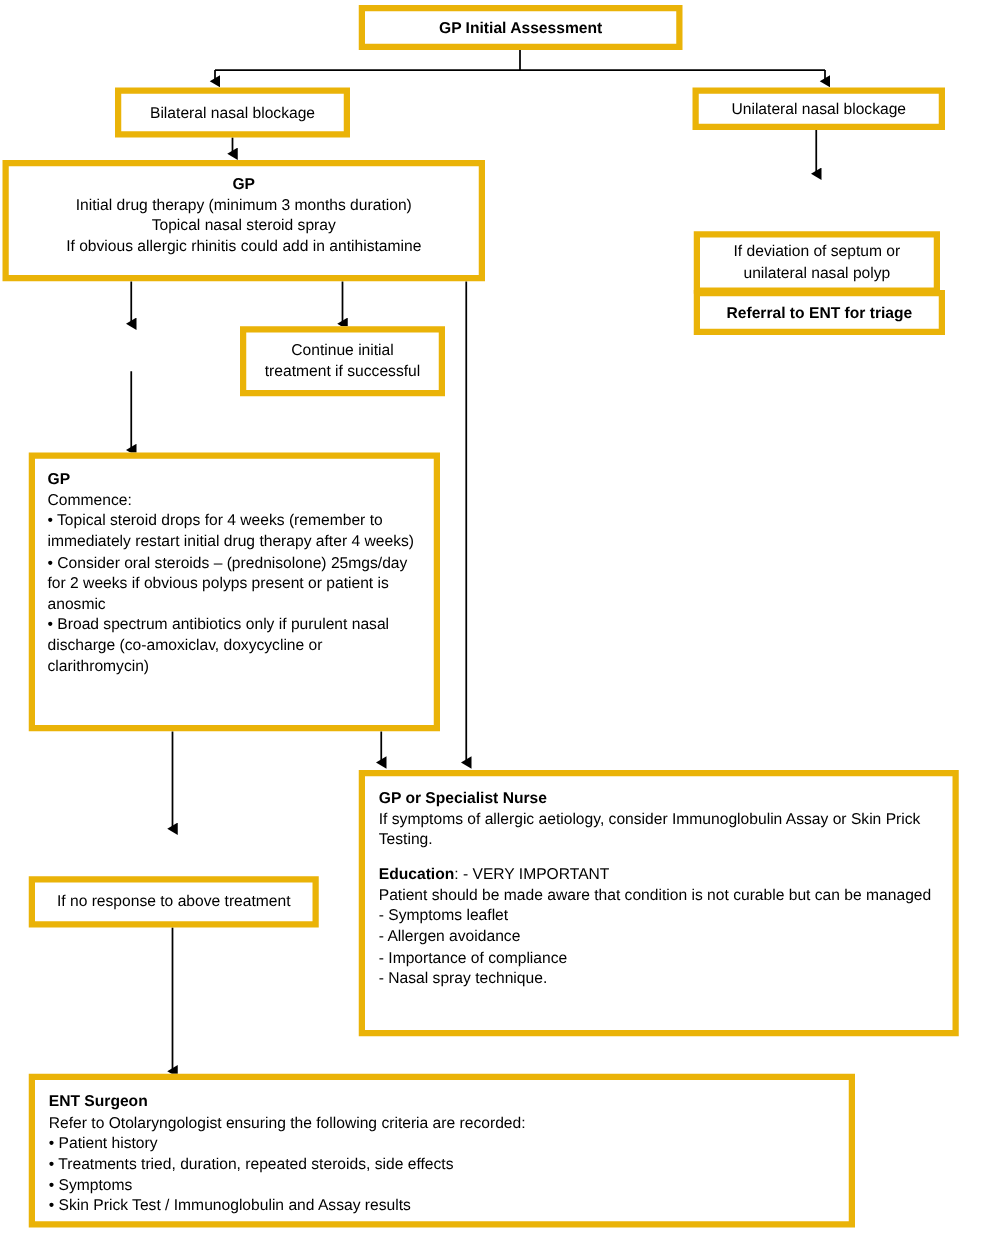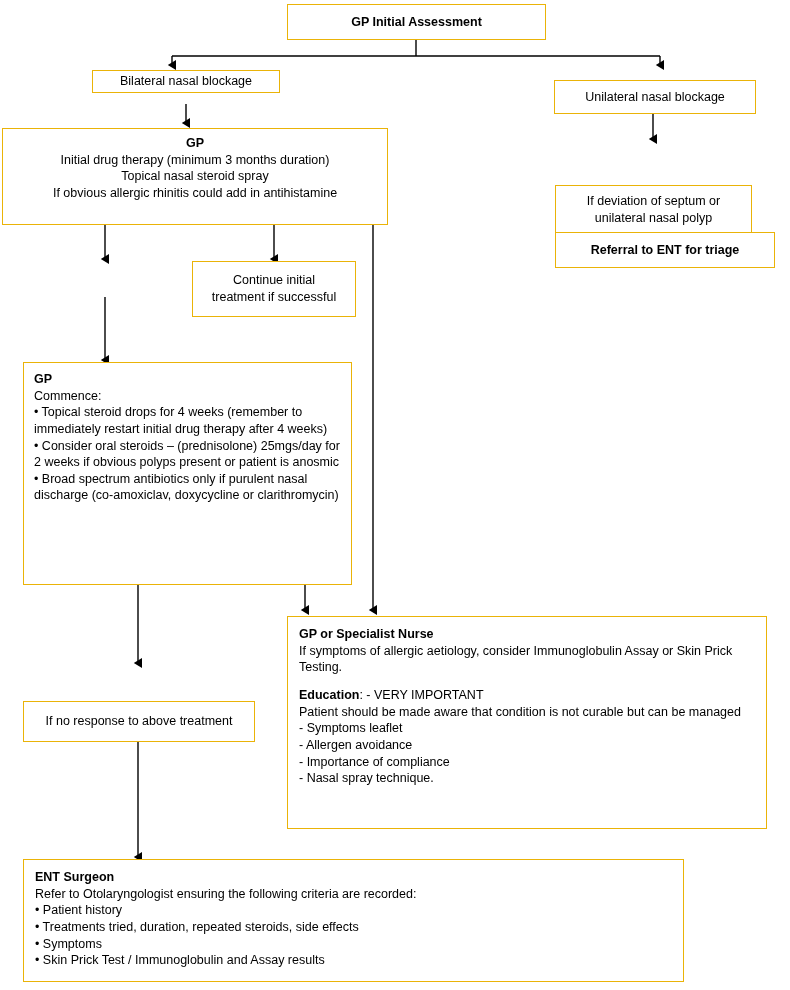--- a/index.html
+++ b/index.html
@@ -17,21 +17,21 @@
   }
   #canvas {
     position: absolute;
     left: 0; top: 0;
     width: 790px;
     height: 990px;
   }
   .node {
     position: absolute;
     box-sizing: border-box;
-    border: 1px solid #eab308;
+    border: 5px solid #eab308;
     background: #ffffff;
     font-size: 12.5px;
     line-height: 1.33;
     color: #000000;
     z-index: 5;
   }
   .node .inner {
     padding: 6px 8px;
   }
   .center { text-align: center; }
@@ -97,27 +97,27 @@
       <path d="M138,706 L138,857" marker-end="url(#arrow)"></path>
     </g>
   </svg>
 
   <div class="node" style="left:287px; top:4px; width:259px; height:36px;">
     <div class="vmid">
         <span class="center bold">GP Initial Assessment</span>
       </div>
   </div>
 
-  <div class="node" style="left:92px; top:70px; width:188px; height:23px;">
+  <div class="node" style="left:92px; top:70px; width:188px; height:40px;">
     <div class="vmid">
         <span class="center">Bilateral nasal blockage</span>
       </div>
   </div>
 
-  <div class="node" style="left:554px; top:80px; width:202px; height:34px;">
+  <div class="node" style="left:554px; top:70px; width:202px; height:34px;">
     <div class="vmid">
         <span class="center">Unilateral nasal blockage</span>
       </div>
   </div>
 
   <div class="node" style="left:2px; top:128px; width:386px; height:97px;">
     <div class="inner center">
       <div class="bold">GP</div>
       <div>Initial drug therapy (minimum 3 months duration)</div>
       <div>Topical nasal steroid spray</div>
@@ -127,21 +127,21 @@
 
   <div class="node" style="left:555px; top:142px; width:197px; height:50px;margin-top:43px;">
     <div class="vmid">
         <span class="center">
       <span style="display:block">If deviation of septum or</span>
       <span style="display:block">unilateral nasal polyp</span>
     </span>
       </div>
   </div>
 
-  <div class="node" style="left:555px; top:232px; width:220px; height:36px;">
+  <div class="node" style="left:555px; top:232px; width:201px; height:36px;">
     <div class="vmid">
         <span class="center bold">Referral to ENT for triage</span>
       </div>
   </div>
 
 
   <div class="node" style="left:192px; top:261px; width:164px; height:56px;">
     <div class="vmid">
         <span class="center">
       <span style="display:block">Continue initial</span>

